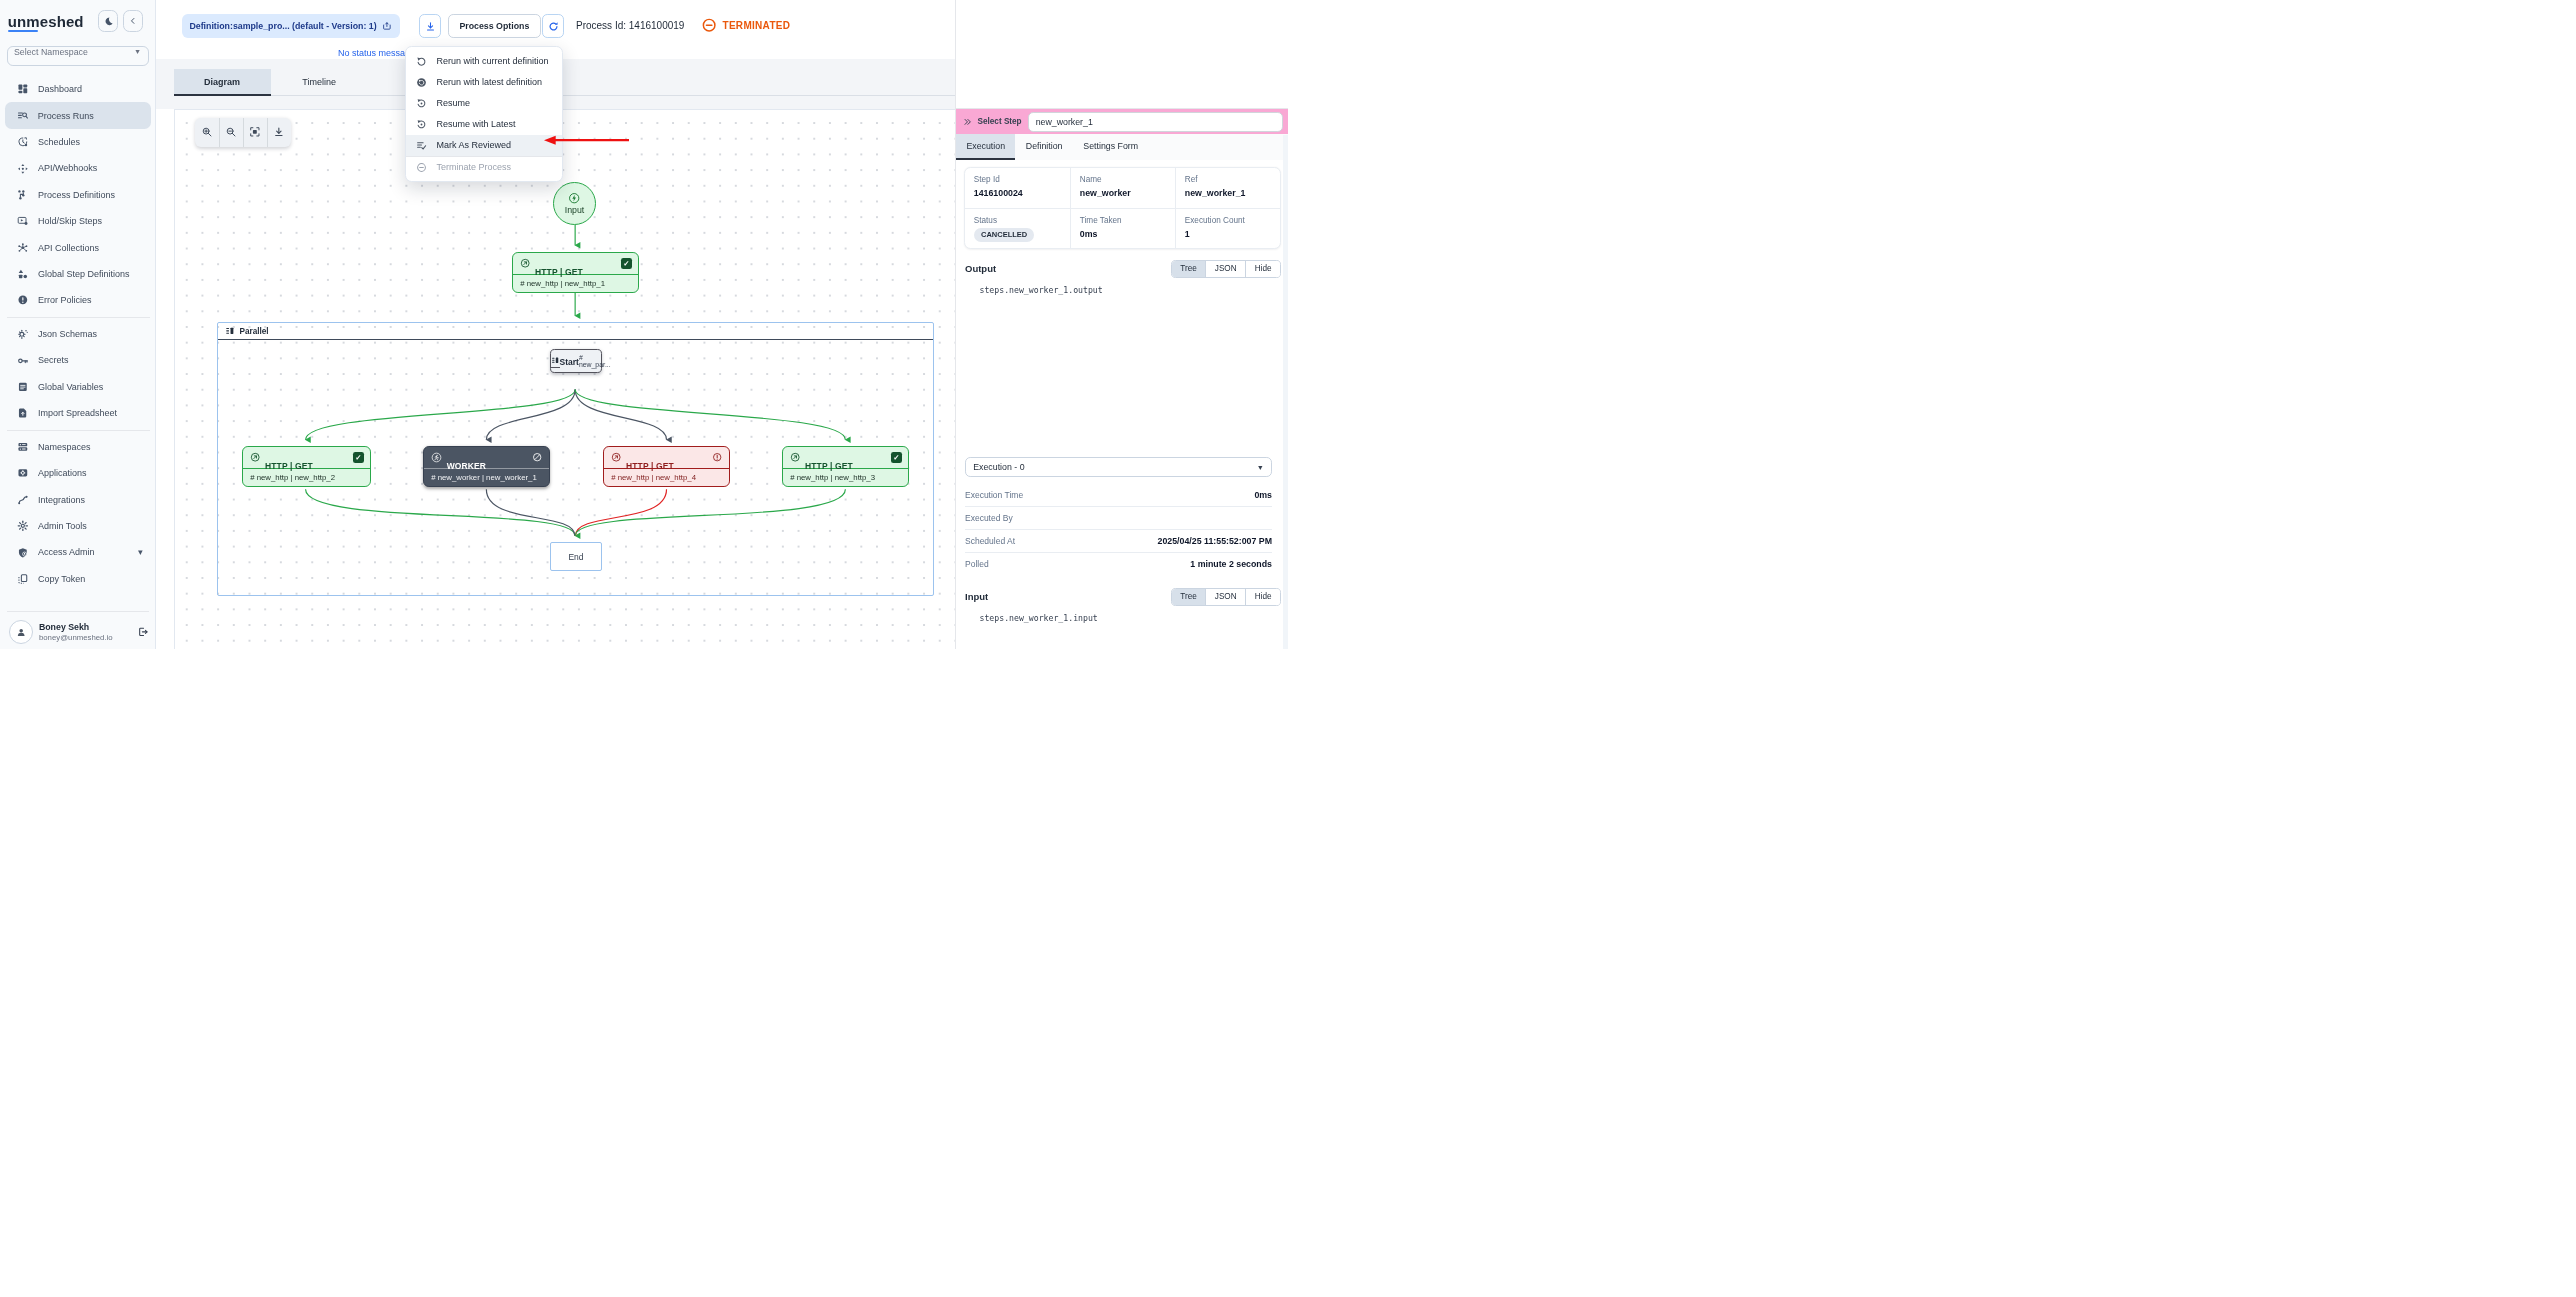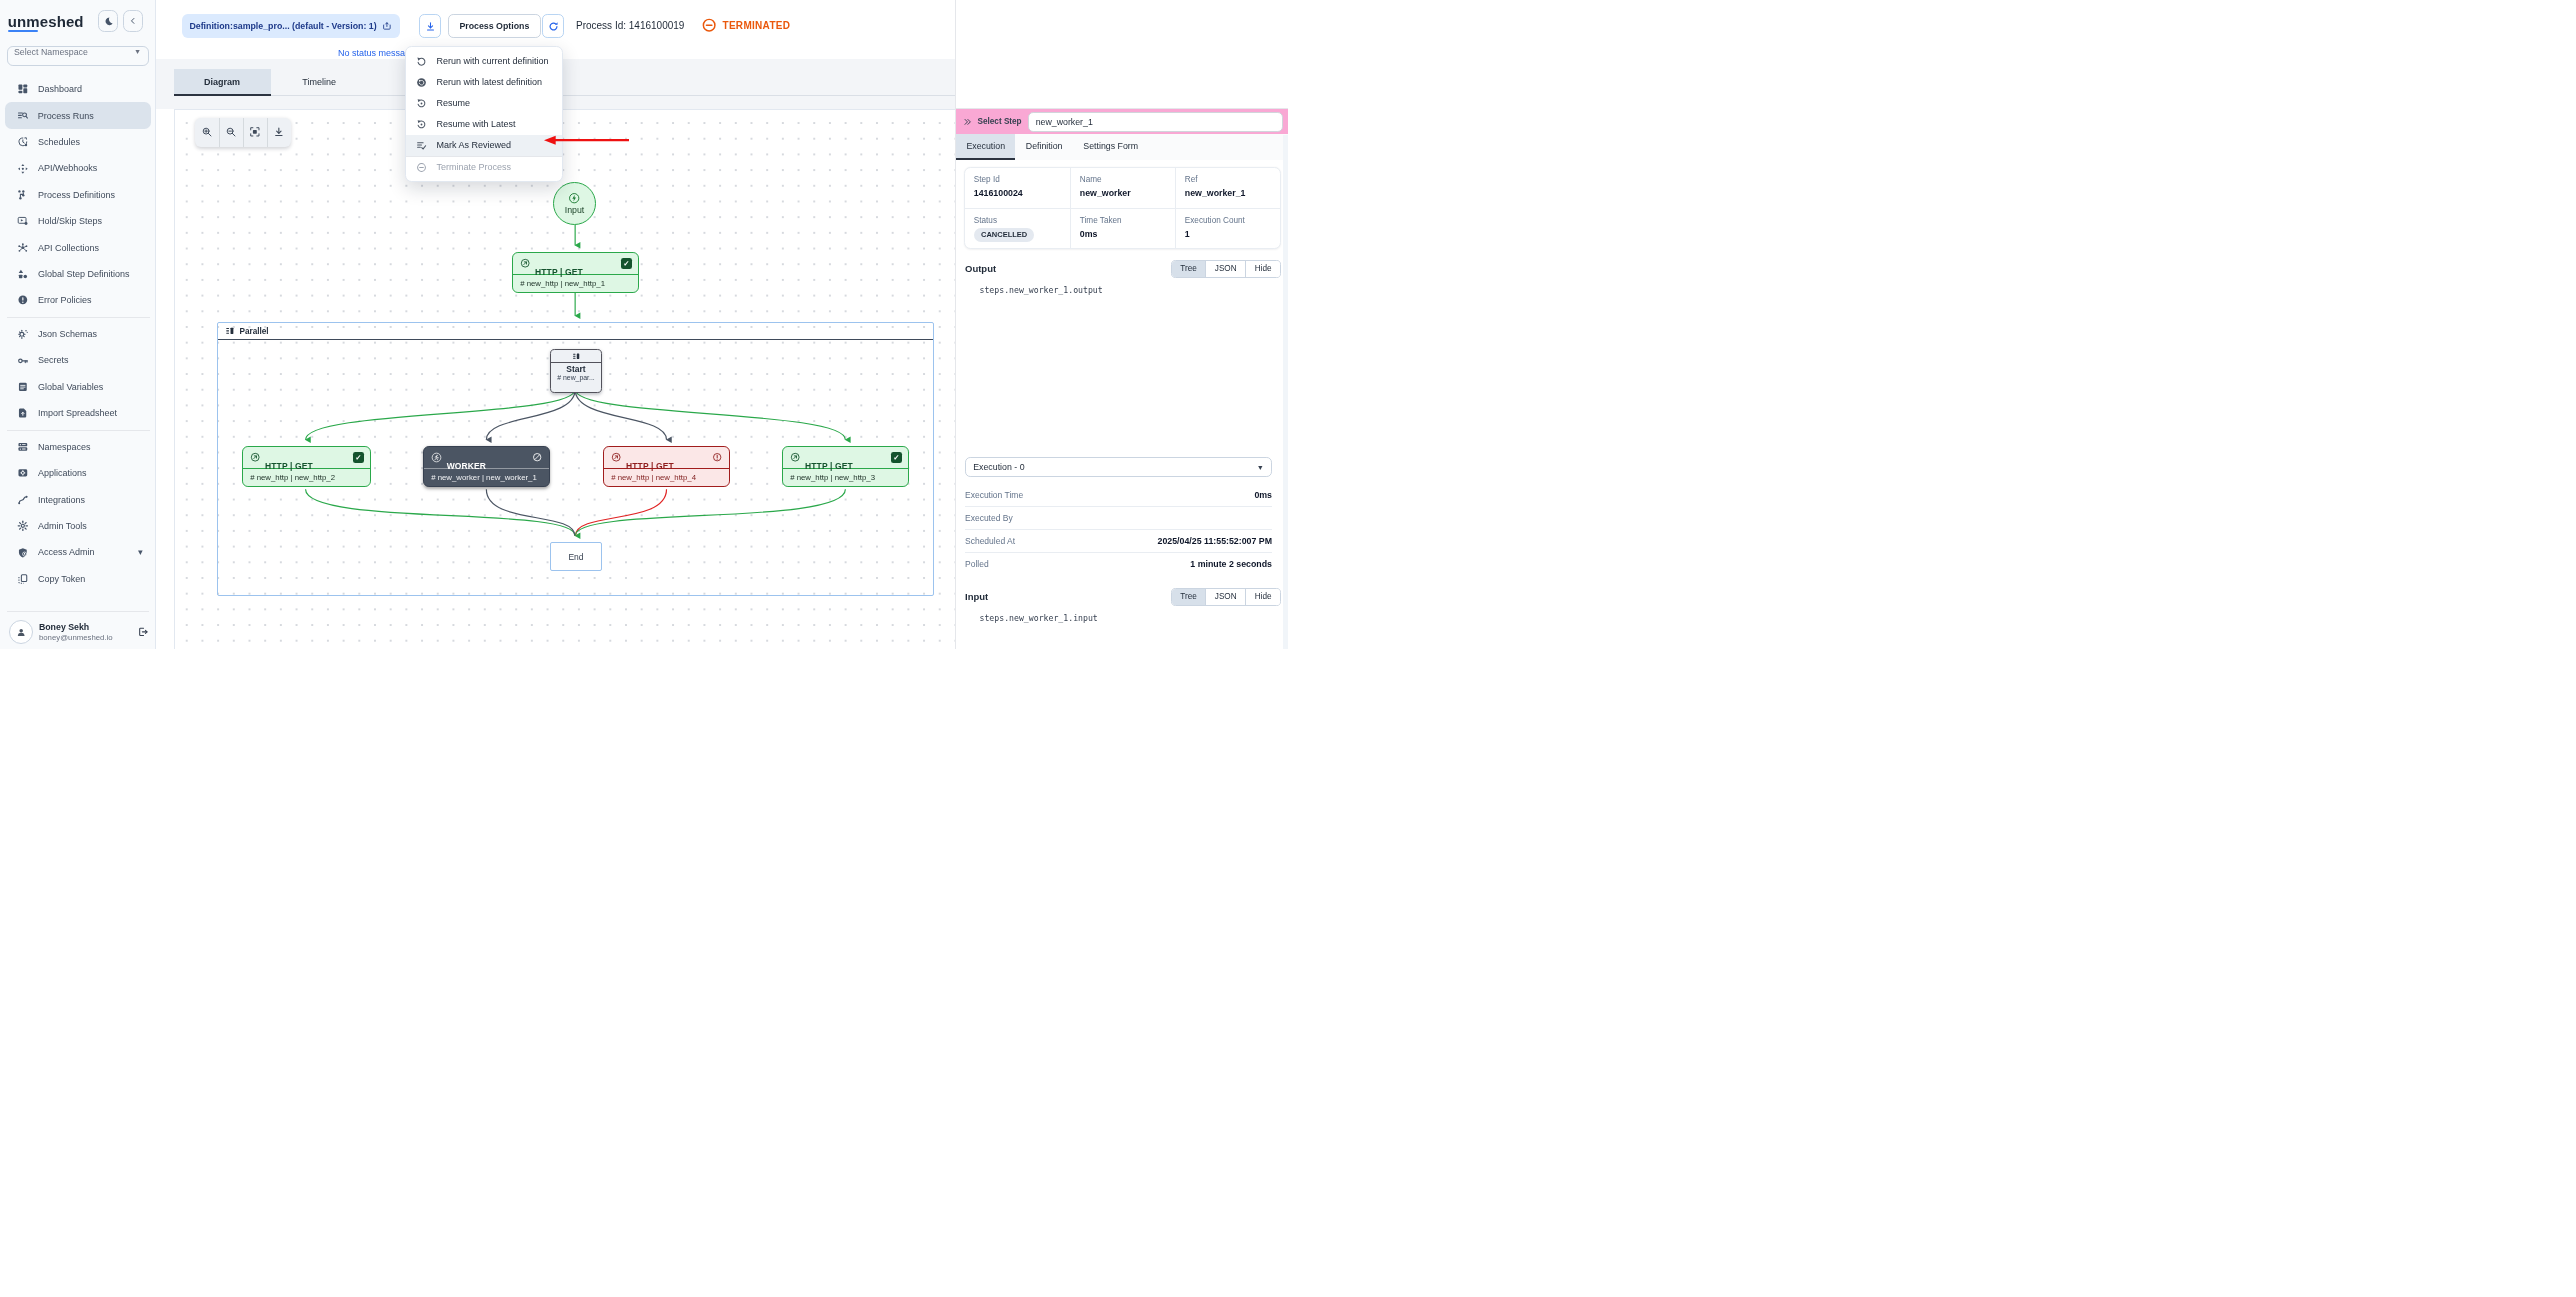--- a/index.html
+++ b/index.html
@@ -70,22 +70,22 @@
   .hd-right { margin-left:auto; display:flex; }
 
   .input-node { position:absolute; left:378px; top:72px; width:43px; height:43px; border-radius:50%; background:#def7e4; border:1px solid #2aa84a; z-index:2;
                 display:flex; flex-direction:column; align-items:center; justify-content:center; color:#14532d; }
   .input-node .lbl { font-size:8.8px; margin-top:1.3px; color:#173f24; }
 
   .parallel-box { position:absolute; left:42px; top:212px; width:717px; height:274px; border:1px solid #9cc3ee; border-radius:2px; z-index:1; }
   .parallel-hd { display:flex; align-items:center; height:17px; padding-left:6.5px; border-bottom:1px solid #3f4a5a; color:#1f2937; font-size:8.2px; font-weight:600; }
   .parallel-hd .ico { margin-right:5.2px; color:#26303d; }
 
-  .start-node { position:absolute; left:375px; top:239px; width:52px; height:44px; background:#eef1f5; border:1px solid #52525b; border-radius:4.6px;
-                box-shadow:0 1.3px 3.3px rgba(15,23,42,.25); z-index:2; display:flex; flex-direction:column; align-items:center; }
+  .start-node { position:absolute; left:375px; top:239px; width:52px; height:24px; background:#eef1f5; border:1px solid #52525b; border-radius:4.6px;
+                box-shadow:0 1.3px 3.3px rgba(15,23,42,.25); z-index:2; display:flex; flex-direction:row; align-items:center; }
   .start-node .sn-ico { height:13px; display:flex; align-items:center; justify-content:center; width:100%; border-bottom:0.7px solid #52525b; color:#26303d; }
   .start-node .sn-t { font-size:8.5px; font-weight:600; color:#1f2937; margin-top:1.3px; }
   .start-node .sn-r { font-size:6.9px; color:#374151; }
 
   .end-node { position:absolute; left:375px; top:432px; width:52px; height:29px; background:#fff; border:1px solid #9cc3ee; border-radius:2px; z-index:2;
               display:flex; align-items:center; justify-content:center; font-size:8.5px; color:#374151; }
 
   
   #proc-menu { position:absolute; left:405px; top:46px; width:158px; background:#fff; border:0.7px solid #e2e8f0; border-radius:6.5px;
                box-shadow:0 6.5px 18px rgba(15,23,42,.16); padding:3.9px 0; z-index:20; }

